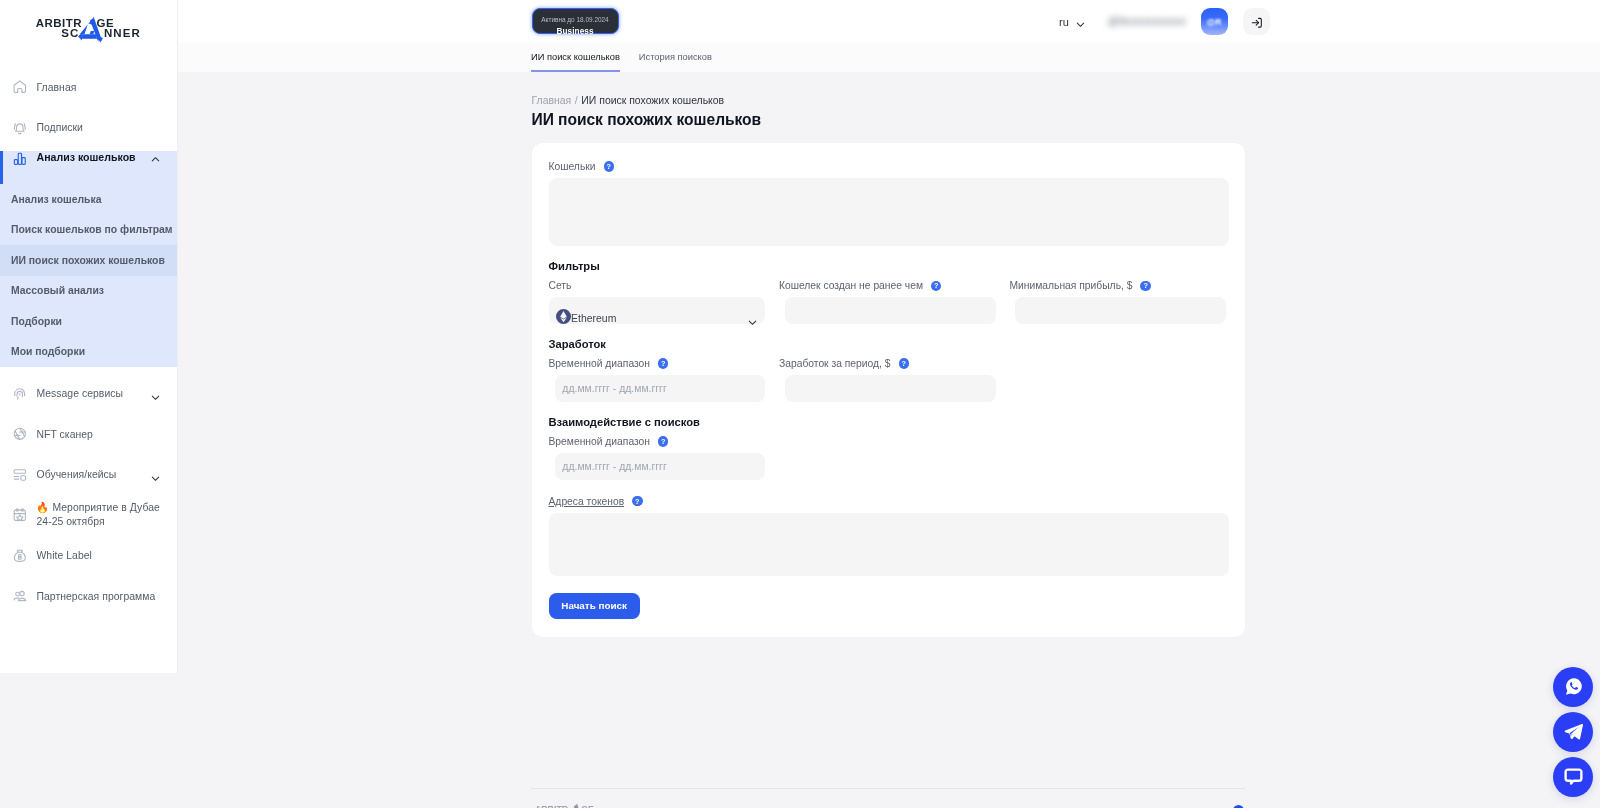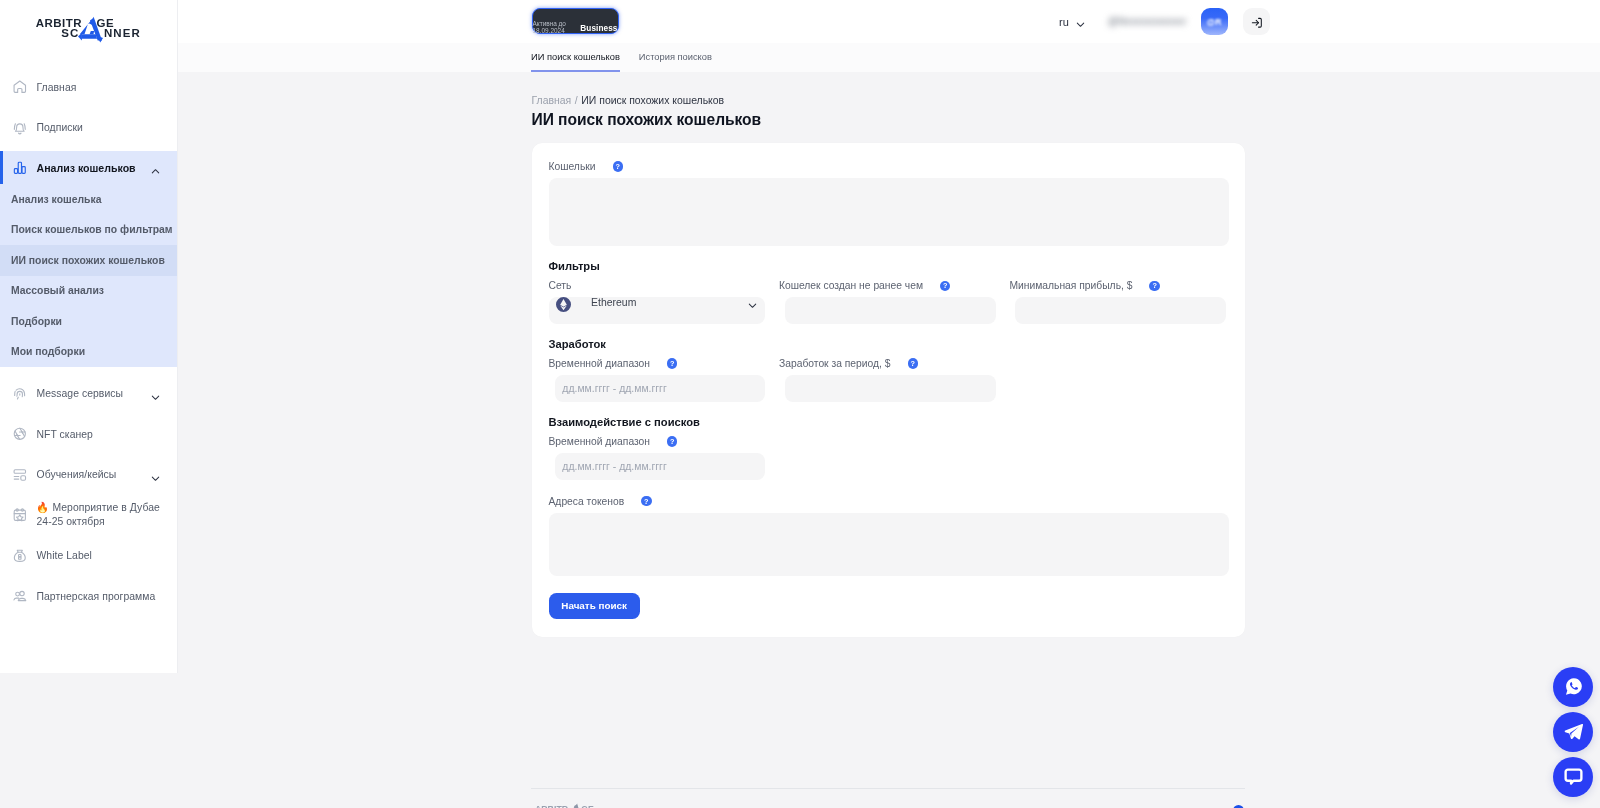--- a/index.html
+++ b/index.html
@@ -24,34 +24,34 @@
   .lg-gap1 { display:inline-block; width:14.3px; }
   .lg-gap2 { display:inline-block; width:24.5px; }
   .logo-a { position:absolute; left:78.4px; top:15.5px; }
   .nav { padding-top:1px; }
   .nav-item { display:flex; align-items:center; height:40.5px; padding:0 0 0 13.6px; gap:8.5px; cursor:pointer; position:relative; }
   .nav-item.two-line .lbl { line-height:14px; }
   .nav-bottom { padding-top:6.5px; }
   .nav-item .ico { margin-left:-1.2px; width:15.6px; height:15.6px; display:flex; align-items:center; justify-content:center; flex:0 0 15.6px;}
   .nav-item .lbl { font-size:10.4px; color:#545b69; letter-spacing:.05px; line-height:13px; }
   .nav-group { background:#dfe7fc; margin-top:3px; }
-  .grp-head { display:flex; align-items:center; height:33px; padding:0 0 0 13.6px; gap:8.5px; position:relative; cursor:pointer; }
+  .grp-head { display:flex; align-items:flex-start; height:33px; padding:0 0 0 13.6px; gap:8.5px; position:relative; cursor:pointer; }
   .grp-head:before { content:""; position:absolute; left:0; top:0; bottom:0; width:3px; background:#2563eb; }
   .grp-head .lbl { font-size:10.6px; font-weight:bold; color:#12161f; white-space:nowrap; }
   .grp-head .ico { margin-left:-1.2px; width:15.6px; height:15.6px; display:flex; align-items:center; justify-content:center; flex:0 0 15.6px;}
   .chev { margin-left:auto; margin-right:17.5px; width:9.5px; height:9.5px; display:block; }
   .sub-item { height:30.5px; display:flex; align-items:center; padding-left:11px; font-size:10.4px; color:#545b69; cursor:pointer;font-weight:bold; }
   .sub-item.active { background:#d2ddf6; }
 
   
   .main { flex:1; height:808px; position:relative; background:#f4f4f6; display:flex; flex-direction:column;}
   .topbar { height:43px; background:#fff; display:flex; align-items:center; position:relative; flex:0 0 43px;}
   .plan-badge { position:absolute; left:353.5px; top:7.5px; width:87px; height:26px; padding-top:12px; border-radius:8px;
                 background:#2b3038; border:1.1px solid #2f62f5; box-shadow:0 0 3.5px 0.5px rgba(56,102,245,.5);
-                display:flex; flex-direction:row; align-items:center; justify-content:center; cursor:pointer;}
+                display:flex; flex-direction:column; align-items:center; justify-content:center; cursor:pointer;}
   .plan-exp { font-size:6.45px; color:#b9bec7; letter-spacing:0; line-height:7px; }
   .plan-name { font-size:8.2px; color:#fff; font-weight:bold; line-height:11px; letter-spacing:.1px; margin-top:3.5px;}
   .tb-right { position:absolute; left:881px; top:0; height:43px; display:flex; align-items:center; gap:8px; }
   .lang { display:flex; align-items:center; gap:6px; cursor:pointer; margin-right:14px;}
   .lang-txt { font-size:11px; color:#2b3140; }
   .lang-chev { width:11px; height:11px; display:block; }
   .uname { font-size:10.1px; color:#6a717d; filter:blur(3.2px); margin-right:7px; white-space:nowrap; width:78px; overflow:hidden;}
   .avatar { width:27px; height:27px; border-radius:9px; background:linear-gradient(180deg,#2a62f7 0%,#3869f8 38%,#9fb6fc 100%);
             display:flex; align-items:center; justify-content:center; cursor:pointer; margin-right:7px;}
   .av-txt { font-size:8.5px; color:#fff; font-weight:bold; filter:blur(1.25px); letter-spacing:.3px;}
@@ -64,33 +64,33 @@
   .tab.active:after { content:""; position:absolute; left:0; right:0; bottom:0.5px; height:1.6px; background:#8193ec; }
   .content { flex:1; overflow:hidden; position:relative; background:#f4f4f6; padding-left:353.5px; }
 
   .crumbs { padding-top:28px; font-size:10.45px; display:flex; gap:3.6px; align-items:center; height:13px;}
   .crumb-link { color:#9aa0ac; cursor:pointer; }
   .crumb-sep { color:#9aa0ac; }
   .crumb-cur { color:#2e3442; }
   .ptitle { font-size:15.6px; font-weight:bold; color:#0f1420; margin:10.5px 0 0 0; letter-spacing:-.05px; line-height:17px;}
 
   .card { margin-top:0; position:absolute; left:353.5px; top:71px; width:713px; height:494px; background:#fff; border-radius:10px; padding:18px 17px 0 17px; box-shadow:0 0 1px rgba(0,0,0,.05); }
-  .fld-label { display:flex; align-items:center; gap:17px; font-size:10.3px; color:#5c6270; margin-bottom:6px; height:11px; }
-  .fld-label.mt { margin-top:16px; }
+  .fld-label { display:flex; align-items:center; gap:8px; font-size:10.3px; color:#5c6270; margin-bottom:6px; height:11px; }
+  .fld-label.mt { margin-top:16px;text-decoration:underline; }
   .help { width:10.4px; height:10.4px; border-radius:50%; background:#3b6ef3; color:#fff; font-size:7.3px;
           display:flex; align-items:center; justify-content:center; font-weight:bold; cursor:pointer; line-height:1;}
   .ta { background:#f5f5f6; border-radius:8px; }
   .ta.big { height:68px; width:680px; }
   .ta.big2 { height:63px; width:680px; }
   .sec-h { font-size:11.18px; font-weight:bold; color:#12161f; margin:14px 0 8.3px 0; height:12px; line-height:12px; }
   .row3 { display:flex; gap:13.7px; }
   .col { }
   .col.c1, .col.c2, .col.c3 { width:216.8px; }
   .inp { height:26.6px; background:#f5f5f6; border-radius:8px; display:flex; align-items:center; padding:0 7.8px; font-size:10.45px; color:#a0a6b2;margin-left:6px; }
-  .select { height:26.6px; background:#f5f5f6; border-radius:8px; display:flex; align-items:flex-start; padding:0 8.1px 0 7.6px; gap:20px; cursor:pointer; }
+  .select { height:26.6px; background:#f5f5f6; border-radius:8px; display:flex; align-items:flex-end; padding:0 8.1px 0 7.6px; gap:0; cursor:pointer; }
   .eth { width:15px; height:15px; display:block; }
   .sel-val { font-size:10.45px; color:#3e4450; }
   .sel-chev { margin-left:auto; width:10px; height:10px; display:block; }
   .btn-primary { margin-top:17px; height:26.4px; padding:0 12.8px; background:#2c5cec; color:#fff; border:none;
                  border-radius:7.5px; font-size:9.85px; font-weight:bold; font-family:"Liberation Sans", sans-serif; cursor:pointer; }
 
   .footer { position:absolute; left:352.7px; top:716px; width:714.8px; }
   .f-divider { height:1px; background:#e3e5e9; }
   .f-logo { margin-top:15.8px; display:flex; align-items:flex-start; position:relative; padding-left:4.3px; height:20px; }
   .f-logo-t { font-size:8.68px; font-weight:bold; color:#98a1b0; letter-spacing:.05px; line-height:9px;}

